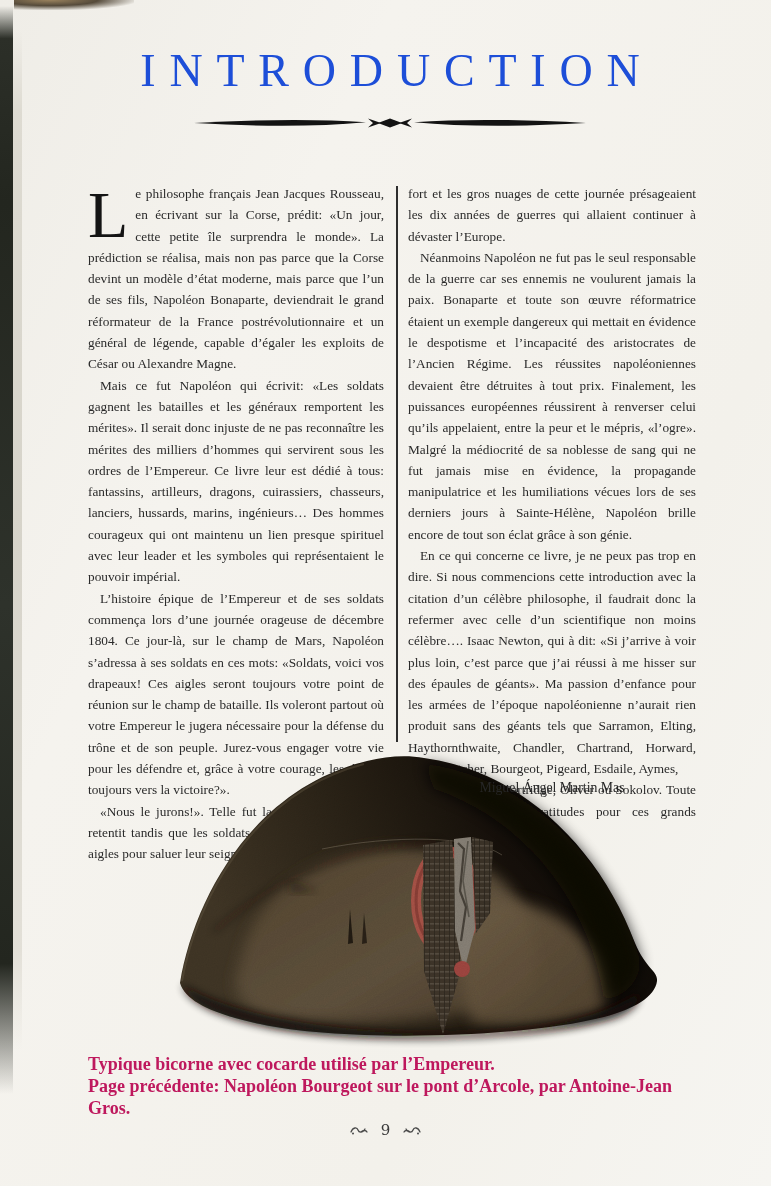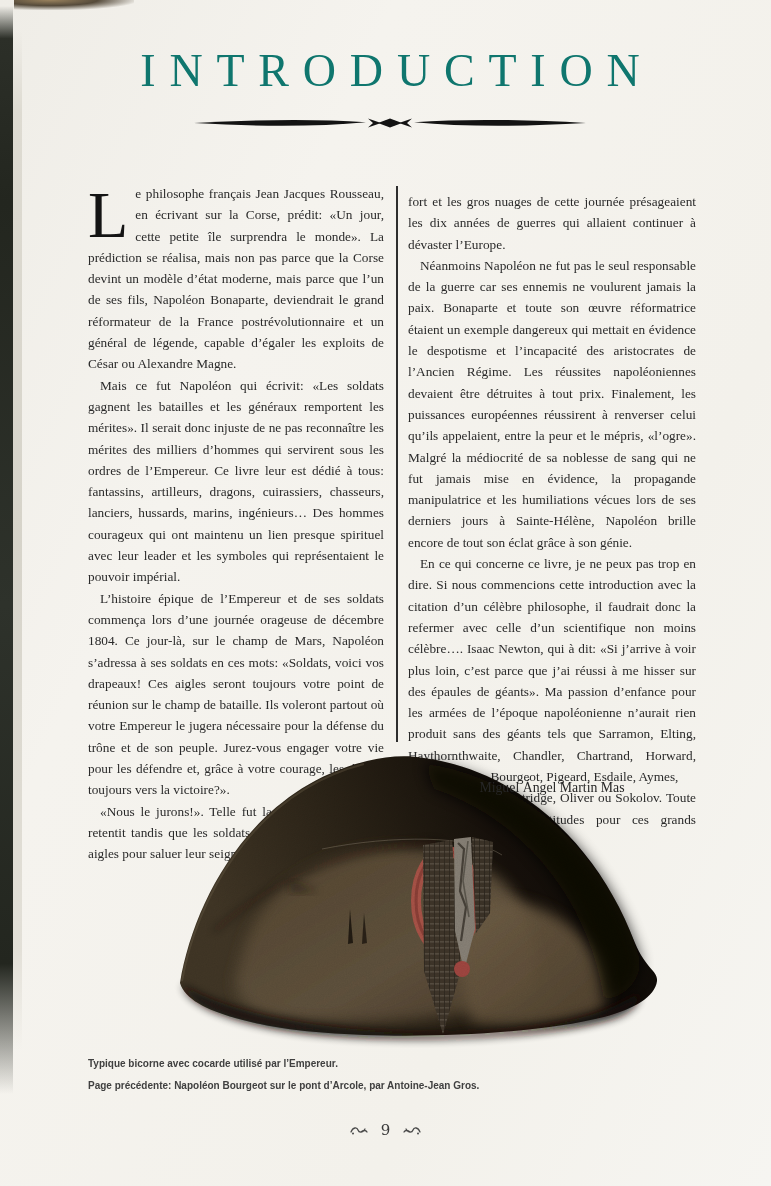--- a/index.html
+++ b/index.html
@@ -26,28 +26,28 @@
   .corner-smudge{
     position:absolute; left:14px; top:0; width:120px; height:10px; z-index:5;
     background:radial-gradient(ellipse at 30% 0%, #8a6f45 0%, #3a2e1c 40%, rgba(58,46,28,0) 75%);
     opacity:.85;
   }
 
   
   .page-header{ position:absolute; left:60px; top:44px; width:660px; text-align:center; z-index:2; }
   .page-title{
     font-size:46px; font-weight:400; letter-spacing:0.30em; text-indent:0.30em;
-    color:#0f766e; white-space:nowrap;
+    color:#1d4ed8; white-space:nowrap;
   }
   .title-divider{ margin:18px auto 0 auto; display:block; }
 
   
   .col{ position:absolute; top:183px; z-index:2; font-size:13.3px; line-height:21.3px; text-align:justify; }
   .col-left{ left:88px; width:296px; }
-  .col-right{ left:408px; width:288px;margin-top:8px; }
+  .col-right{ left:408px; width:288px; }
   .col p{ margin:0; }
   .col p.indent{ text-indent:12px;font-family:Liberation Serif, serif; }
 
   .dropcap{
     float:left; font-size:66px; line-height:54px; padding:5px 7px 0 0;
     color:#141414; font-weight:400;
   }
 
   .col-divider{
     position:absolute; left:396px; top:186px; width:1.6px; height:556px;
@@ -64,21 +64,21 @@
 
   .signature{
     position:absolute; left:408px; top:780px; width:288px; z-index:4;
     font-size:13.8px; text-align:center; color:#262626;
   }
 
   .hat-figure{ position:absolute; left:172px; top:731px; width:497px; height:323px; z-index:3; }
 
   .caption{
     position:absolute; left:88px; top:1053px; width:620px; z-index:4;
-    font-family:Liberation Sans, sans-serif; font-weight:700; font-size:10px; line-height:22px; color:#404040;
+    font-family:Liberation Serif, serif; font-weight:700; font-size:18px; line-height:22px; color:#be185d;
   }
 
   .footer{
     position:absolute; left:0; top:1121px; width:771px; z-index:4;
     display:flex; align-items:center; justify-content:center; gap:13px;
   }
   .page-number{ font-family:"DejaVu Serif", serif; font-size:15px; color:#3a3a3a; }
 </style>
 </head>
 <body>

